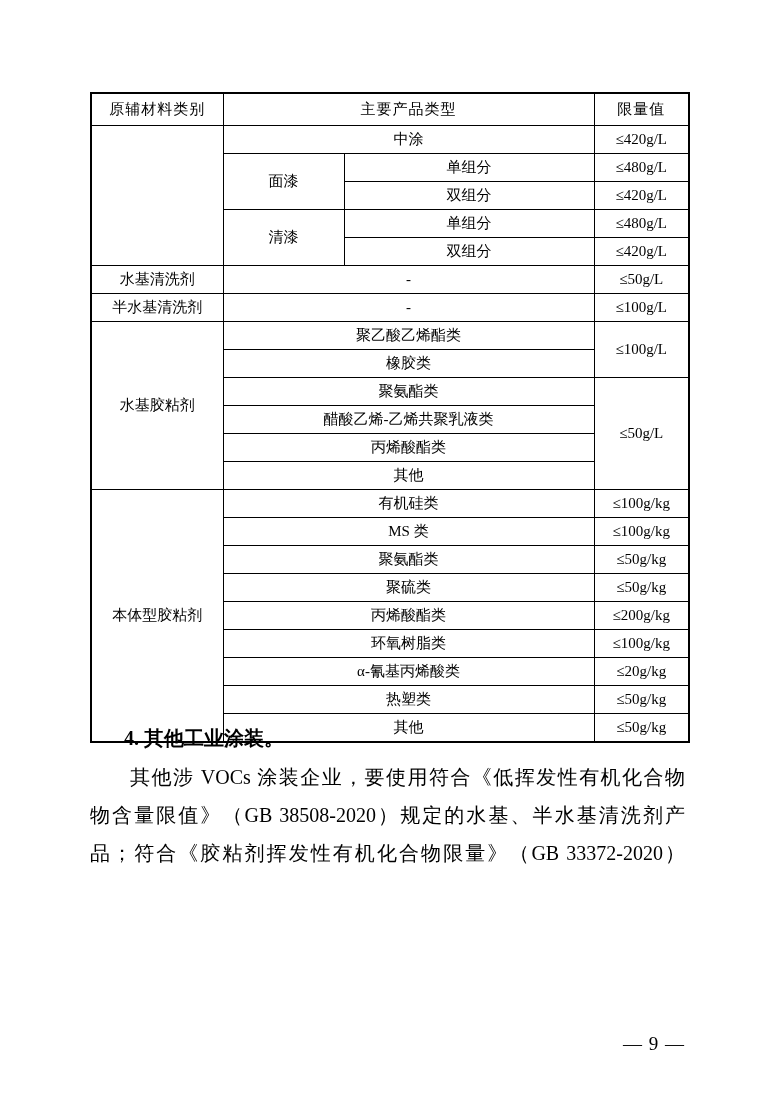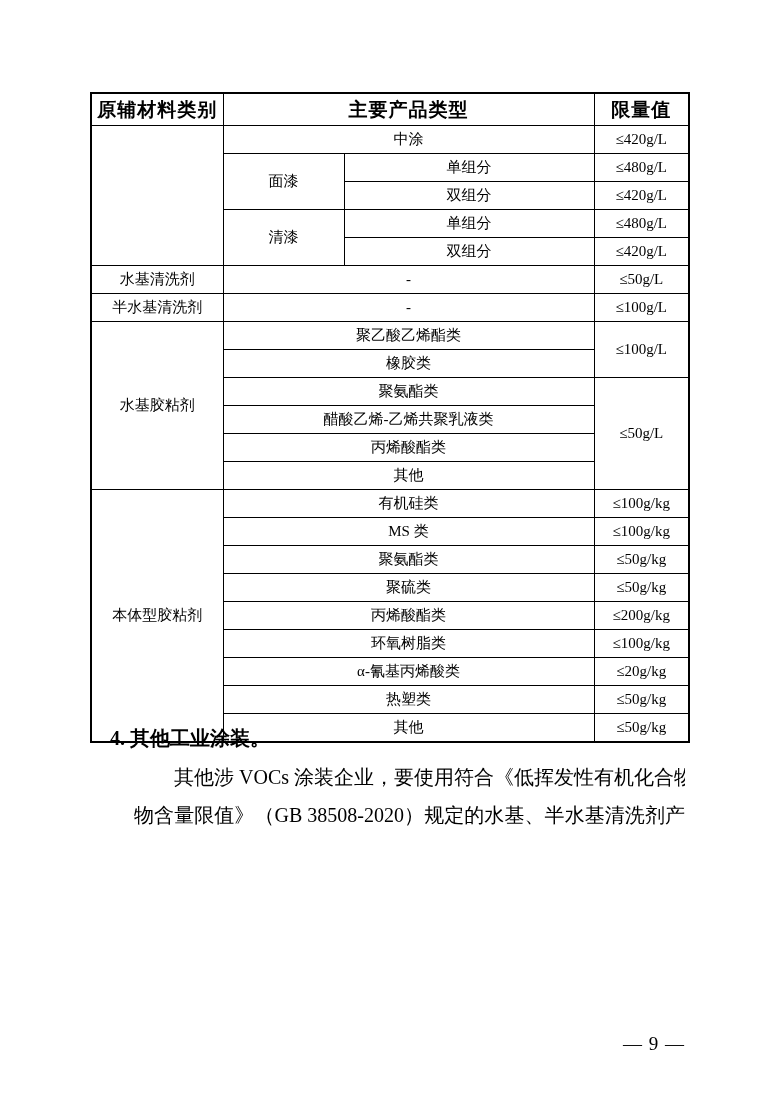--- a/index.html
+++ b/index.html
@@ -24,49 +24,48 @@
     text-align:center;
     vertical-align:middle;
     font-size:15px;
     padding:0 2px;
     height:27px;
     line-height:1.15;
     overflow:hidden;
     white-space:nowrap;
   }
   table.materials thead td{
-    font-weight:bold;
-    font-size:19px;
+    font-weight:normal;
+    font-size:15px;
     height:31px;
     letter-spacing:1px;
   }
   .limit{font-size:15px;}
   .heading{
     position:absolute;
-    left:82px;top:725px;
+    left:96px;top:725px;
     width:594px;
     font-size:20px;
     font-weight:bold;
     padding-left:28px;
     box-sizing:border-box;
   }
   .paragraph{
     position:absolute;
     left:90px;top:758px;
     width:595px;
     font-size:20px;
   }
   .paragraph .pline{
     height:38px;
     line-height:38px;
     text-align:justify;
     text-align-last:justify;
     white-space:nowrap;
     overflow:hidden;
-    margin-left:44px;
   }
   .paragraph .pline.first{text-indent:2em;}
   .paragraph .pline.last{text-align-last:left;}
   .footer{
     position:absolute;
     left:90px;top:1033px;
     width:595px;
     text-align:right;
     font-size:19px;
     letter-spacing:1px;
@@ -187,17 +186,18 @@
         <td class="limit">≤50g/kg</td>
       </tr>
     </tbody>
   </table>
 
   <div class="heading">4. 其他工业涂装。</div>
 
   <div class="paragraph">
     <div class="pline first">其他涉 VOCs 涂装企业，要使用符合《低挥发性有机化合物</div>
     <div class="pline">物含量限值》（GB 38508-2020）规定的水基、半水基清洗剂产</div>
+    <div class="pline">品；符合《胶粘剂挥发性有机化合物限量》（GB 33372-2020）</div>
   </div>
 
   <div class="footer">— 9 —</div>
 
 </div>
 
 </body></html>

